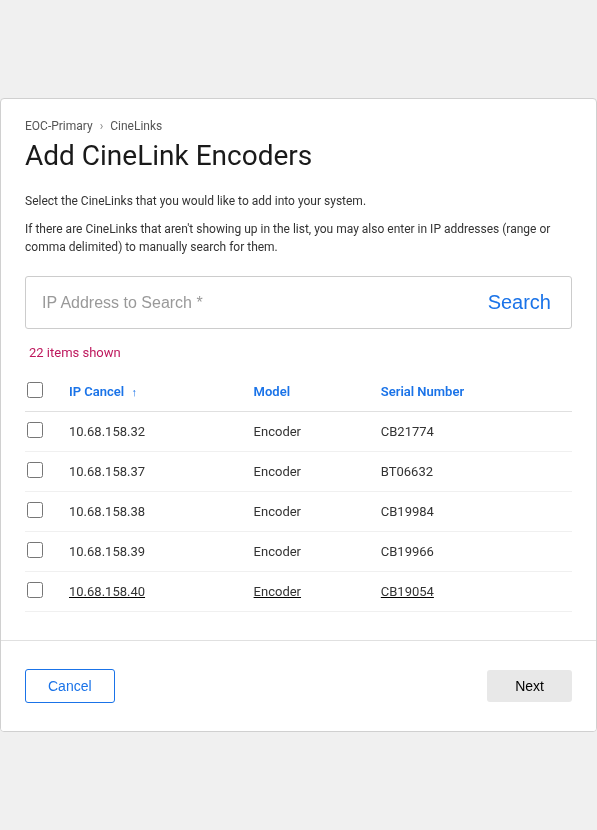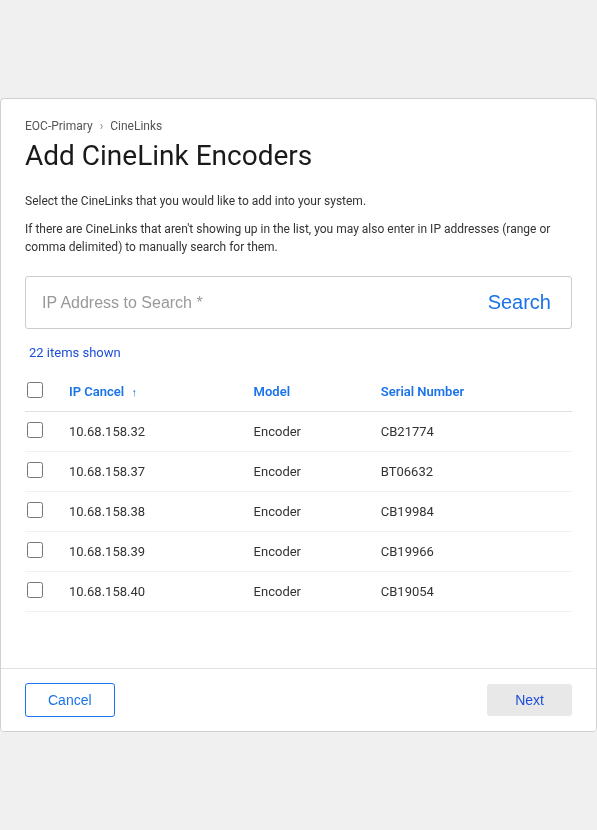--- a/index.html
+++ b/index.html
@@ -108,21 +108,21 @@
       color: #1a73e8;
       font-size: 20px;
       font-weight: 500;
       cursor: pointer;
       padding: 14px 20px;
       white-space: nowrap;
     }
 
     .items-count {
       font-size: 13px;
-      color: #1d4ed8;
+      color: #be185d;
       margin-bottom: 12px;
       padding-left: 4px;
     }
 
     .data-table {
       width: 100%;
       border-collapse: collapse;
     }
 
     .data-table thead tr {
@@ -179,50 +179,51 @@
 
     .header-checkbox {
       width: 16px;
       height: 16px;
       cursor: pointer;
       accent-color: #1a73e8;
     }
 
     .partial-row {
       overflow: hidden;
+      text-decoration: underline;
     }
 
     .partial-row td {
       overflow: hidden;
     }
 
     .modal-footer {
       display: flex;
       justify-content: space-between;
       align-items: center;
-      padding: 14px 24px;
+      padding: 28px 24px;
       border-top: 1px solid #e0e0e0;
       background: #ffffff;
     }
 
     .cancel-button {
       background: #fff;
       border: 1px solid #1a73e8;
       color: #1a73e8;
       font-size: 14px;
       font-weight: 500;
       padding: 8px 22px;
       border-radius: 3px;
       cursor: pointer;
     }
 
     .next-button {
       background: #e8e8e8;
       border: none;
-      color: #1d4ed8;
+      color: #000000;
       font-size: 14px;
       font-weight: 500;
       padding: 8px 28px;
       border-radius: 3px;
       cursor: not-allowed;
     }
   </style>
 </head>
 <body>
 

